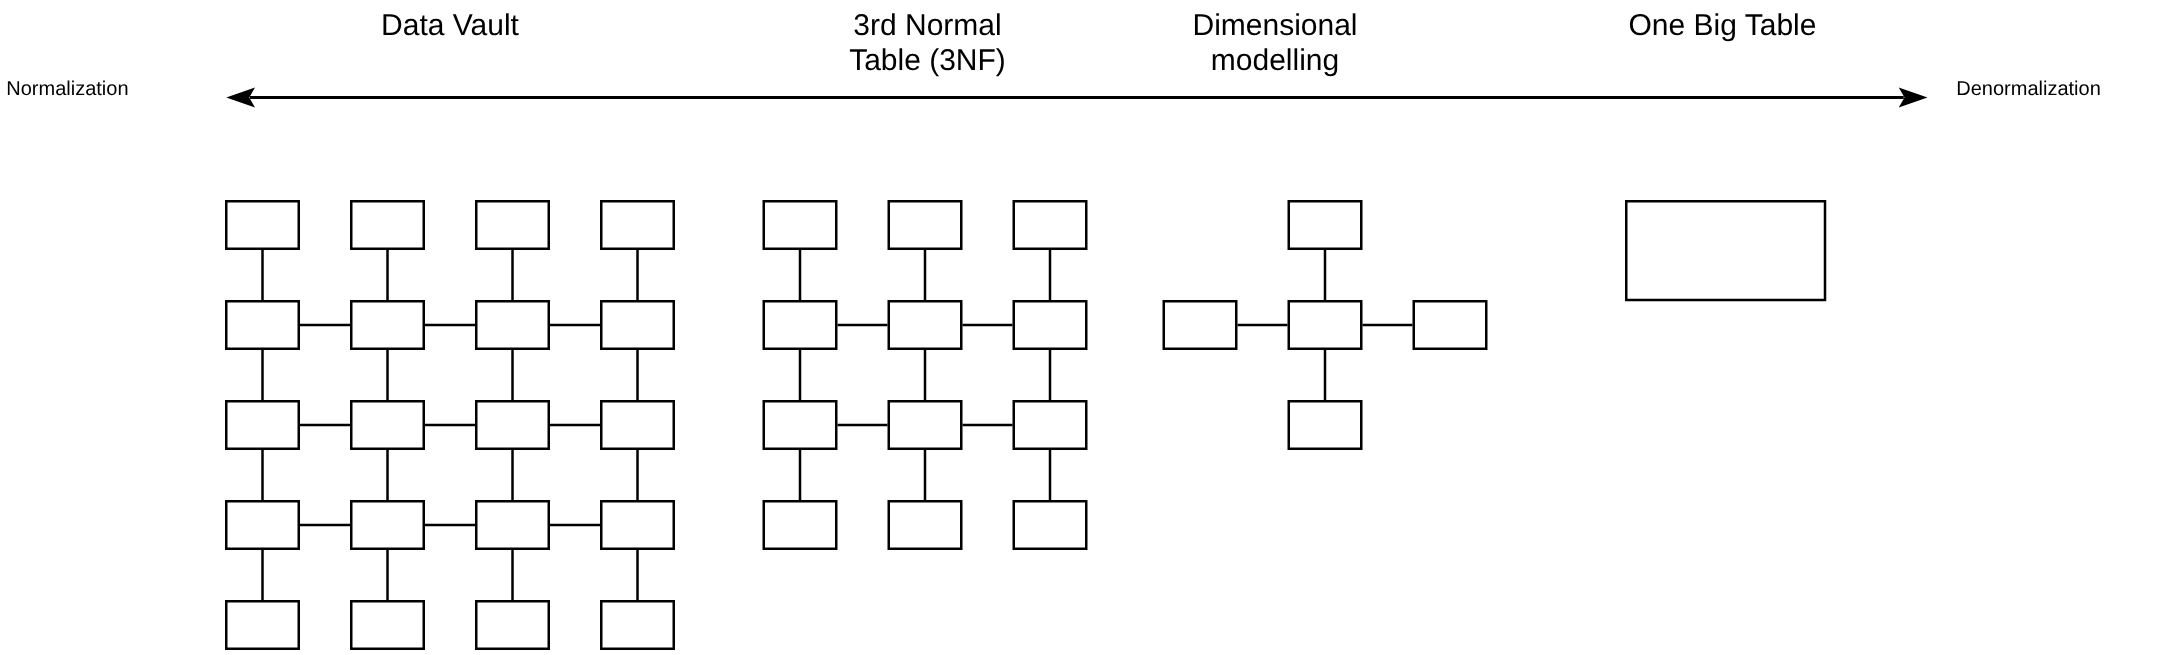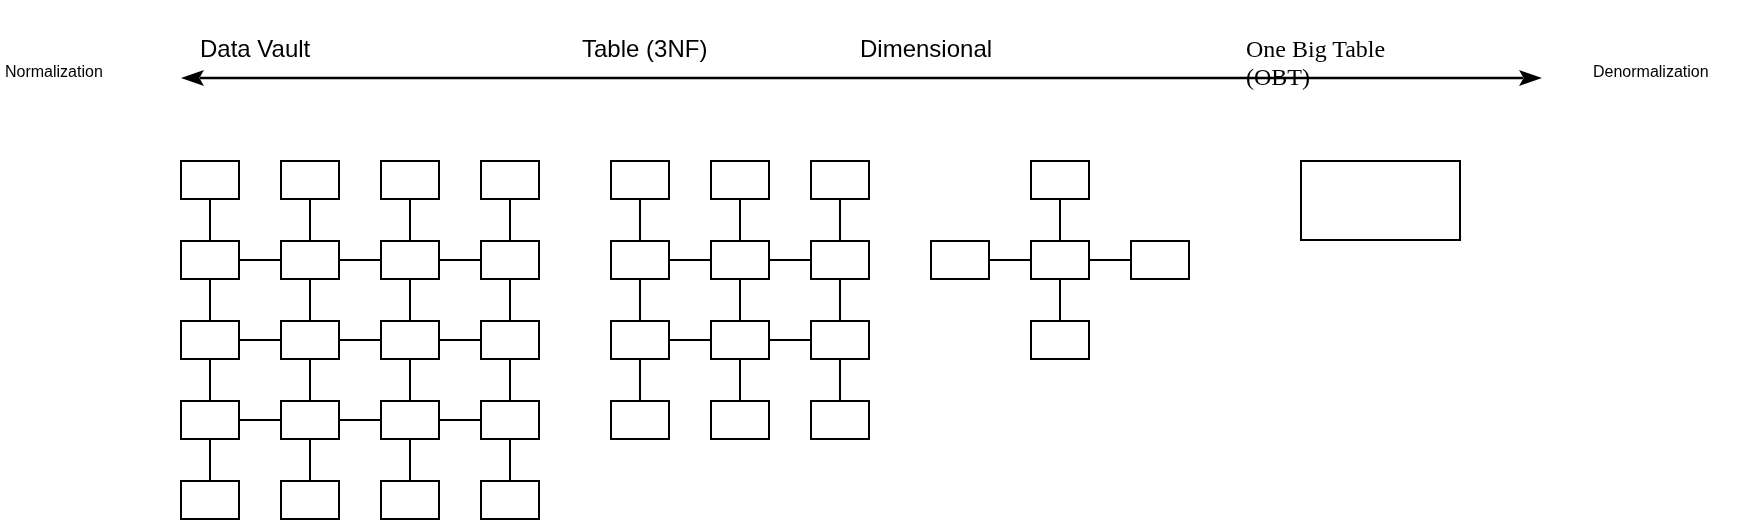--- a/index.html
+++ b/index.html
@@ -13,34 +13,33 @@
     color: #000000;
   }
   .axis-label {
     position: absolute;
     top: 58px;
     font-size: 16px;
     line-height: 28px;
     white-space: nowrap;
   }
   .axis-label.left  { left: 5px; }
-  .axis-label.right { left: 1565px; margin-left: 28px; }
+  .axis-label.right { left: 1565px; }
   .group-label {
     position: absolute;
     top: 7px;
     width: 320px;
-    text-align: left;
+    text-align: center;
     font-size: 24px;
     line-height: 28px;
-    margin-top: 28px;
   }
   .gl0 { left: 200px; }   
   .gl1 { left: 582px; }   
   .gl2 { left: 860px; }   
-  .gl3 { left: 1246px; font-family: Liberation Serif, serif; }  
+  .gl3 { left: 1218px; }  
   .arrow-svg {
     position: absolute;
     left: 0; top: 0;
     pointer-events: none;
   }
   .box {
     position: absolute;
     box-sizing: border-box;
     background: #ffffff;
     border: 2px solid #000000;
@@ -67,28 +66,29 @@
     <path class="arrow-fill" d="M 1542 78 L 1519 70 L 1523.6 78 L 1519 86 Z" fill="#000000" stroke="none"></path>
   </svg>
 
   <div class="axis-label left">Normalization</div>
   <div class="axis-label right">Denormalization</div>
 
   <div class="group-label gl0">
     <div>Data Vault</div>
   </div>
   <div class="group-label gl1">
+    <div>3rd Normal</div>
     <div>Table (3NF)</div>
   </div>
   <div class="group-label gl2">
     <div>Dimensional</div>
+    <div>modelling</div>
   </div>
   <div class="group-label gl3">
     <div>One Big Table</div>
-    <div>(OBT)</div>
   </div>
 
   <div id="diagram-layer">
       <div class="box" style="left: 180px; top: 160px; width: 60px; height: 40px; background: rgb(255, 255, 255); border-color: rgb(0, 0, 0);"></div>
       <div class="box" style="left: 280px; top: 160px; width: 60px; height: 40px; background: rgb(255, 255, 255); border-color: rgb(0, 0, 0);"></div>
       <div class="box" style="left: 380px; top: 160px; width: 60px; height: 40px; background: rgb(255, 255, 255); border-color: rgb(0, 0, 0);"></div>
       <div class="box" style="left: 480px; top: 160px; width: 60px; height: 40px; background: rgb(255, 255, 255); border-color: rgb(0, 0, 0);"></div>
       <div class="box" style="left: 180px; top: 240px; width: 60px; height: 40px; background: rgb(255, 255, 255); border-color: rgb(0, 0, 0);"></div>
       <div class="box" style="left: 280px; top: 240px; width: 60px; height: 40px; background: rgb(255, 255, 255); border-color: rgb(0, 0, 0);"></div>
       <div class="box" style="left: 380px; top: 240px; width: 60px; height: 40px; background: rgb(255, 255, 255); border-color: rgb(0, 0, 0);"></div>

